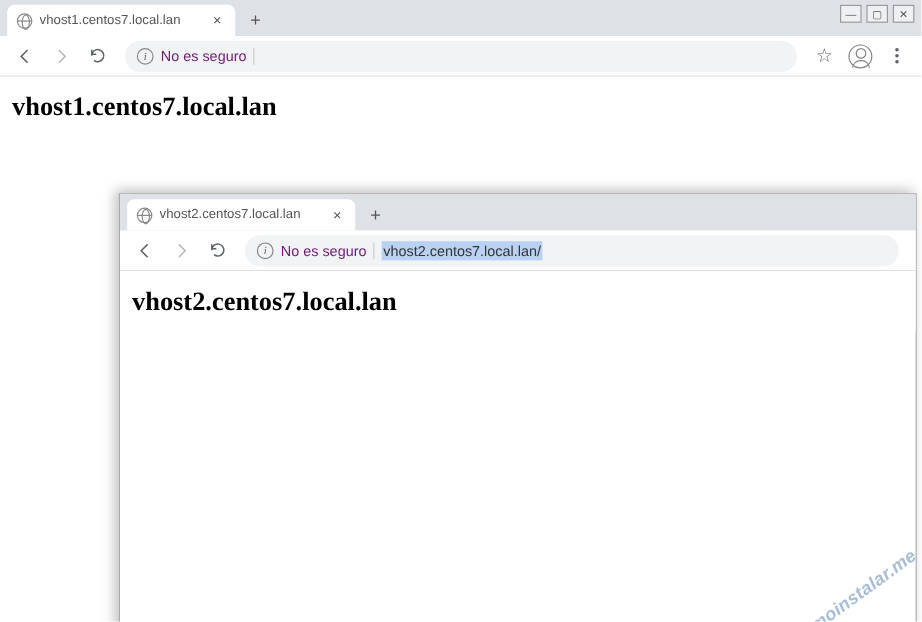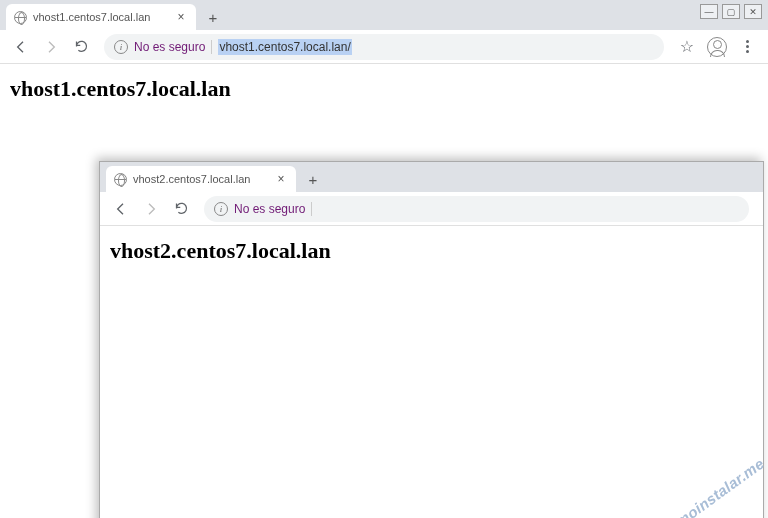--- a/index.html
+++ b/index.html
@@ -283,21 +283,20 @@
     </div>
     <div class="nav-btn">
       <svg width="15" height="15" viewBox="0 0 24 24">
           <path fill="none" stroke="#5f6368" stroke-width="2" d="M4 12a8 8 0 1 1 3 6M4 4v6h6"></path>
         </svg>
     </div>
     <div class="omnibox">
       <span class="info-icon">i</span>
       <span class="insecure">No es seguro</span>
       <span class="divider"></span>
-      <span class="url-hl">vhost1.centos7.local.lan/</span>
     </div>
     <div class="star-icon">☆</div>
     <div class="avatar-icon">
         <div class="avatar-circle"></div>
       </div>
     <div class="menu-icon">
         <div class="dots">
           <span></span>
           <span></span>
           <span></span>
@@ -331,20 +330,21 @@
     </div>
     <div class="nav-btn">
       <svg width="15" height="15" viewBox="0 0 24 24">
           <path fill="none" stroke="#5f6368" stroke-width="2" d="M4 12a8 8 0 1 1 3 6M4 4v6h6"></path>
         </svg>
     </div>
     <div class="omnibox">
       <span class="info-icon">i</span>
       <span class="insecure">No es seguro</span>
       <span class="divider"></span>
+      <span class="url-hl">vhost2.centos7.local.lan/</span>
     </div>
   </div>
   <div class="content">
     <h2>vhost2.centos7.local.lan</h2>
   </div>
 </div>
 
 <div class="watermark">comoinstalar.me</div>
 
 </body></html>

